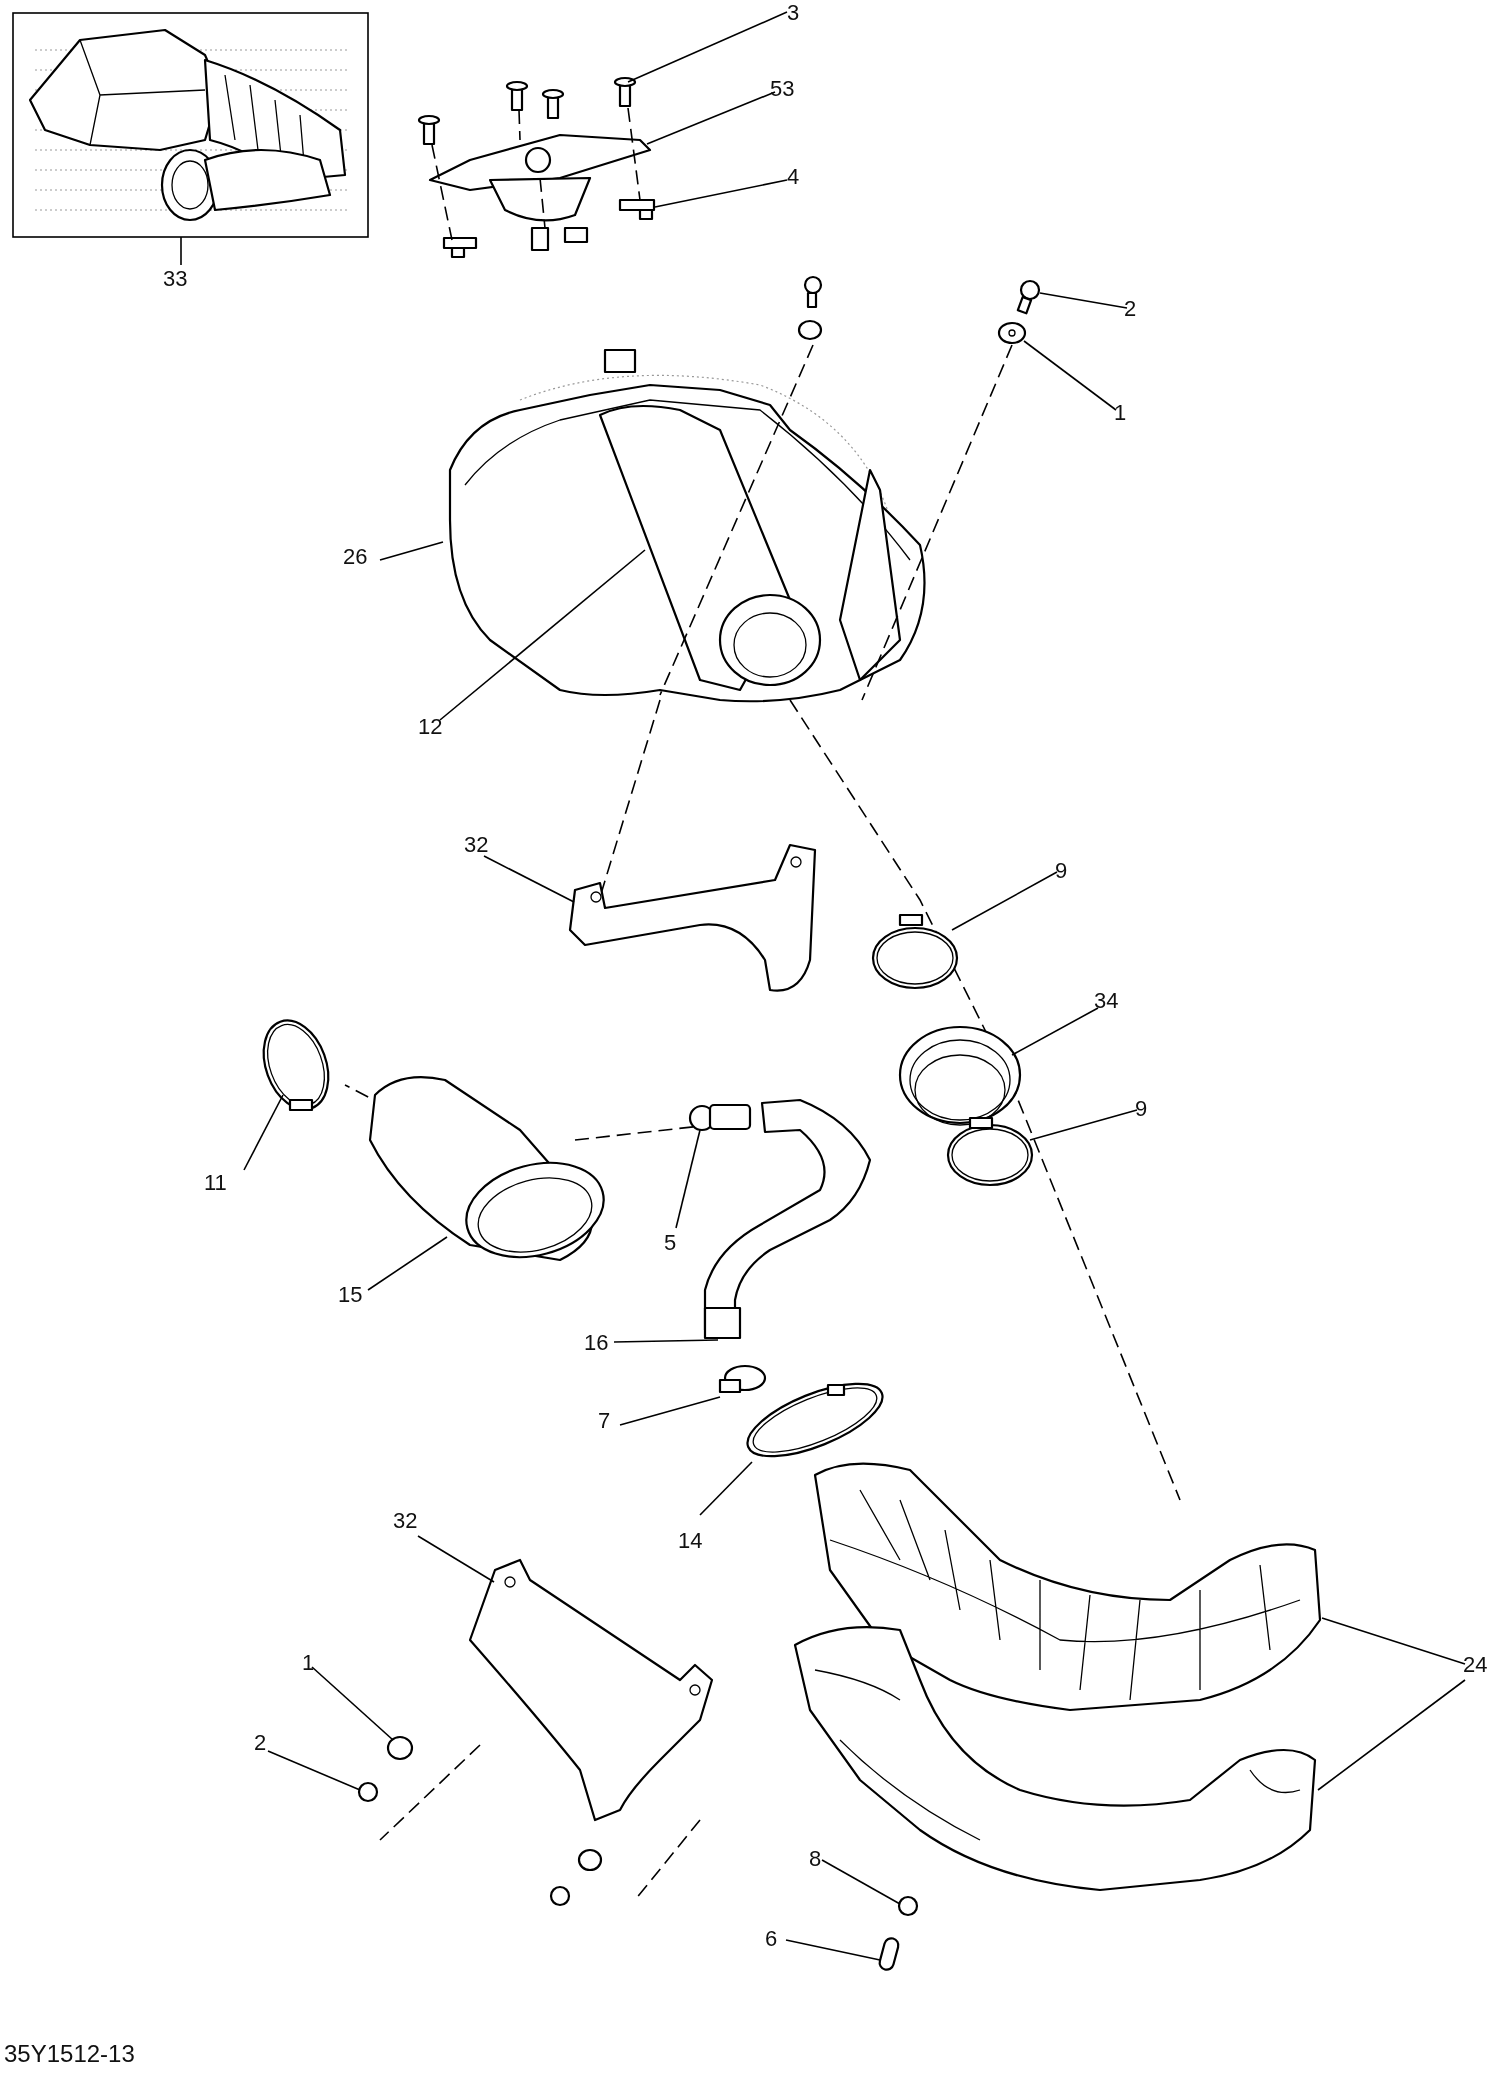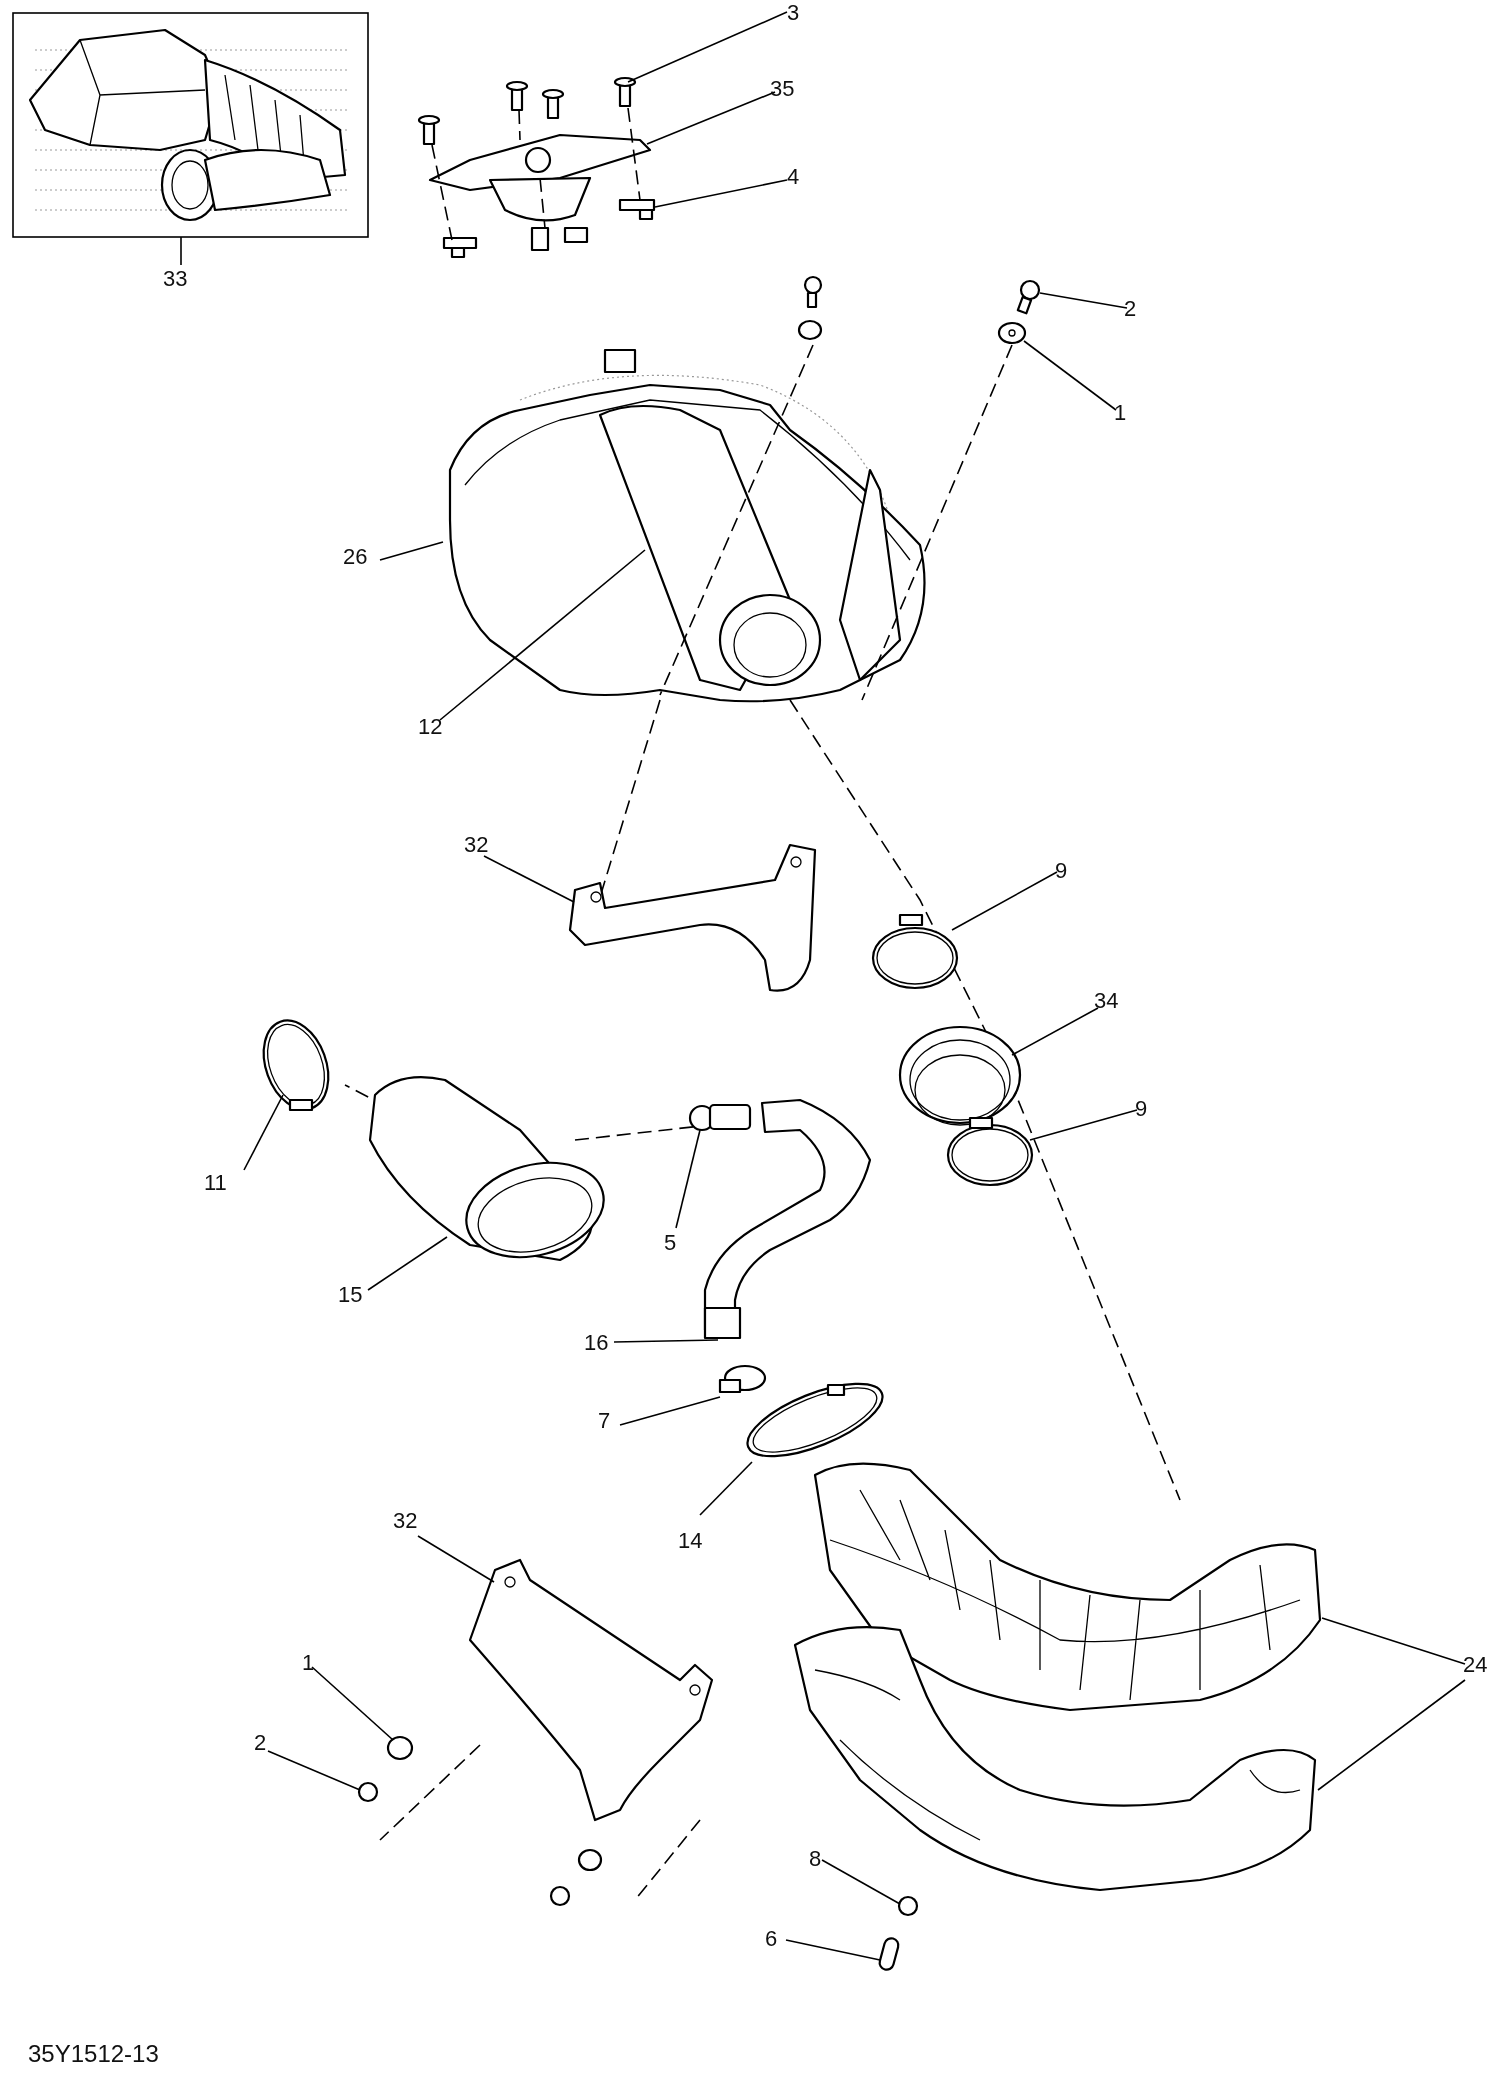--- a/index.html
+++ b/index.html
@@ -2,21 +2,21 @@
 <html><head>
 <meta charset="utf-8">
 <style>
   html, body { margin: 0; padding: 0; background: #ffffff; }
   body { width: 1500px; height: 2078px; position: relative; overflow: hidden;
          font-family: "Liberation Sans", sans-serif; color: #000; }
   #diagram { position: absolute; left: 0; top: 0; width: 1500px; height: 2078px; }
   .callout { position: absolute; font-size: 22px; line-height: 22px; color: #111;
              font-family: "Liberation Sans", sans-serif; white-space: nowrap; }
   .ref-code { position: absolute; left: 4px; top: 2040px; font-size: 24px; color: #111;
-              font-family: "Liberation Sans", sans-serif; margin-left: 24px; }
+              font-family: "Liberation Sans", sans-serif; }
   svg .part { fill: #fff; stroke: #000; stroke-width: 2.2; stroke-linejoin: round; }
   svg .thin { fill: none; stroke: #000; stroke-width: 1.3; }
   svg .leader { fill: none; stroke: #000; stroke-width: 1.6; }
   svg .dash { fill: none; stroke: #000; stroke-width: 1.6; stroke-dasharray: 14 7; }
   svg .ghost { fill: none; stroke: #999; stroke-width: 1.2; stroke-dasharray: 2 3; }
   svg .inset { fill: #fff; stroke: #000; stroke-width: 1.6; }
 </style>
 </head>
 <body>
 
@@ -182,21 +182,21 @@
       <ellipse cx="590" cy="1860" rx="11" ry="10" class="part"></ellipse>
       <circle cx="560" cy="1896" r="9" class="part"></circle>
     </g>
     <line x1="418" y1="1536" x2="494" y2="1582" class="leader"></line>
     <line x1="312" y1="1667" x2="393" y2="1740" class="leader"></line>
     <line x1="268" y1="1751" x2="360" y2="1790" class="leader"></line>
   </svg>
 
   
   <span class="callout" style="left:787px;top:2px">3</span>
-  <span class="callout" style="left:770px;top:78px">35</span>
+  <span class="callout" style="left:770px;top:78px">53</span>
   <span class="callout" style="left:787px;top:166px">4</span>
   <span class="callout" style="left:163px;top:268px">33</span>
   <span class="callout" style="left:1124px;top:298px">2</span>
   <span class="callout" style="left:1114px;top:402px">1</span>
   <span class="callout" style="left:343px;top:546px">26</span>
   <span class="callout" style="left:418px;top:716px">12</span>
   <span class="callout" style="left:464px;top:834px">32</span>
   <span class="callout" style="left:1055px;top:860px">9</span>
   <span class="callout" style="left:1094px;top:990px">34</span>
   <span class="callout" style="left:1135px;top:1098px">9</span>

